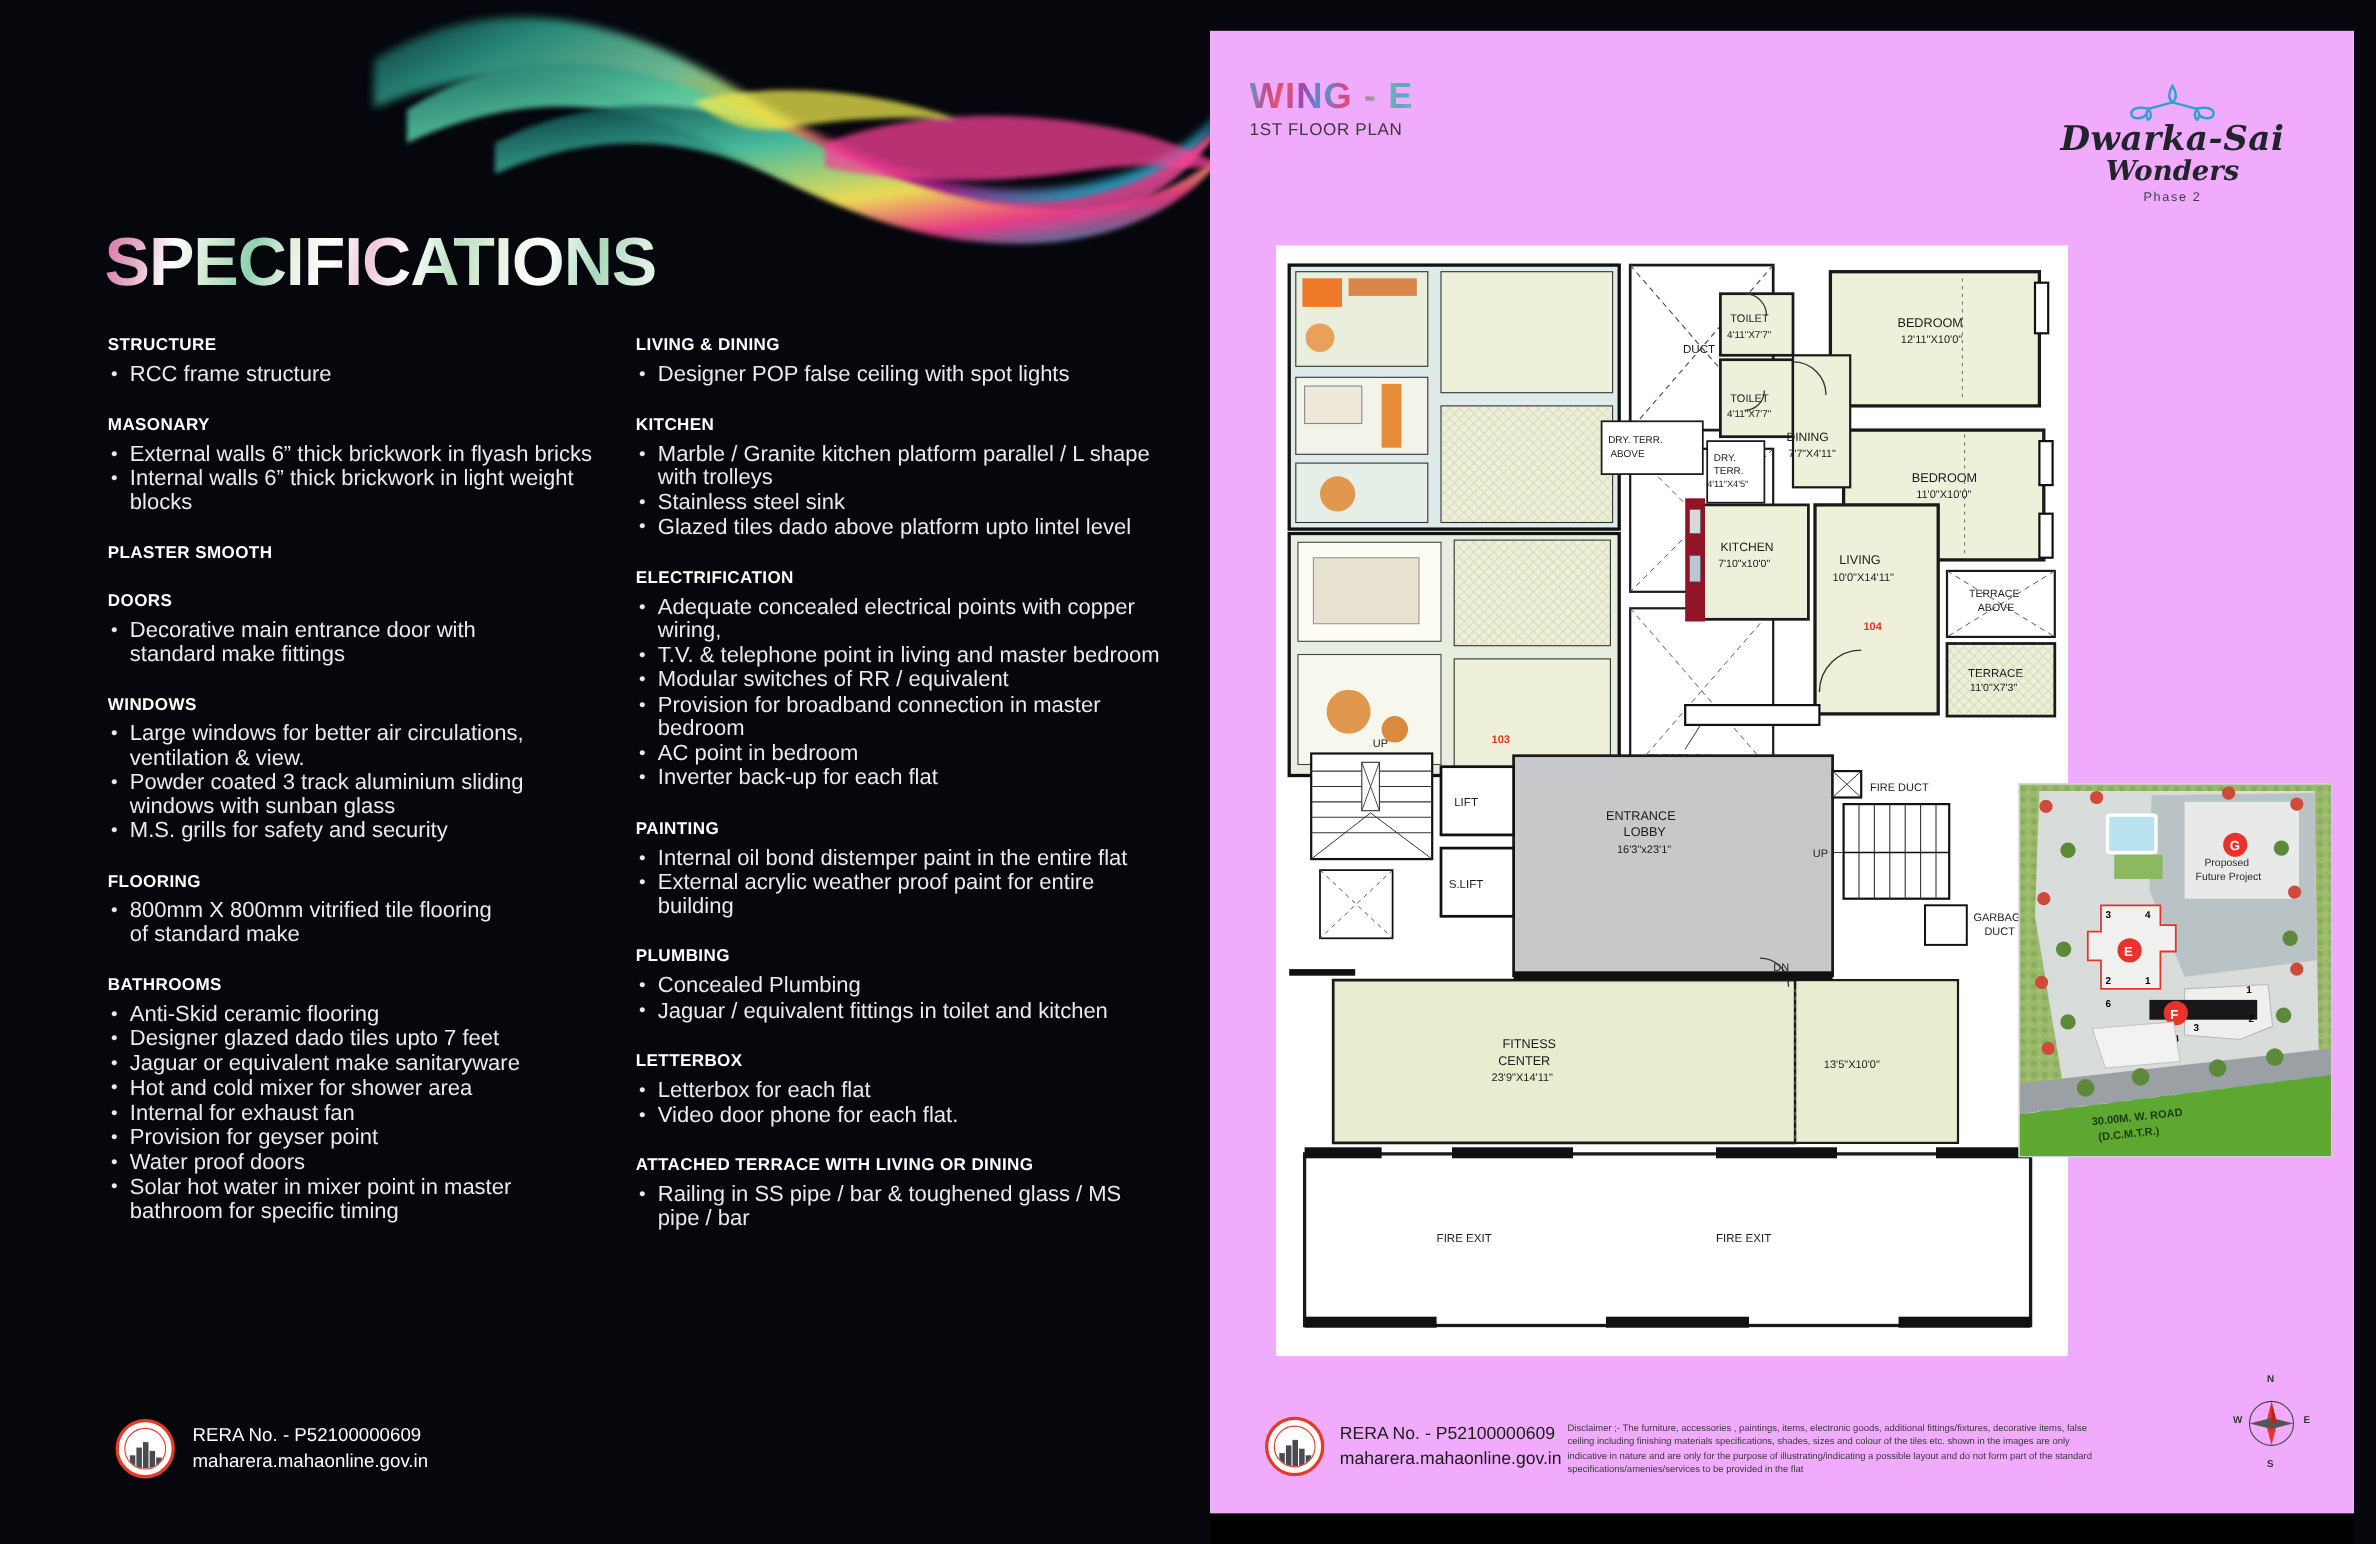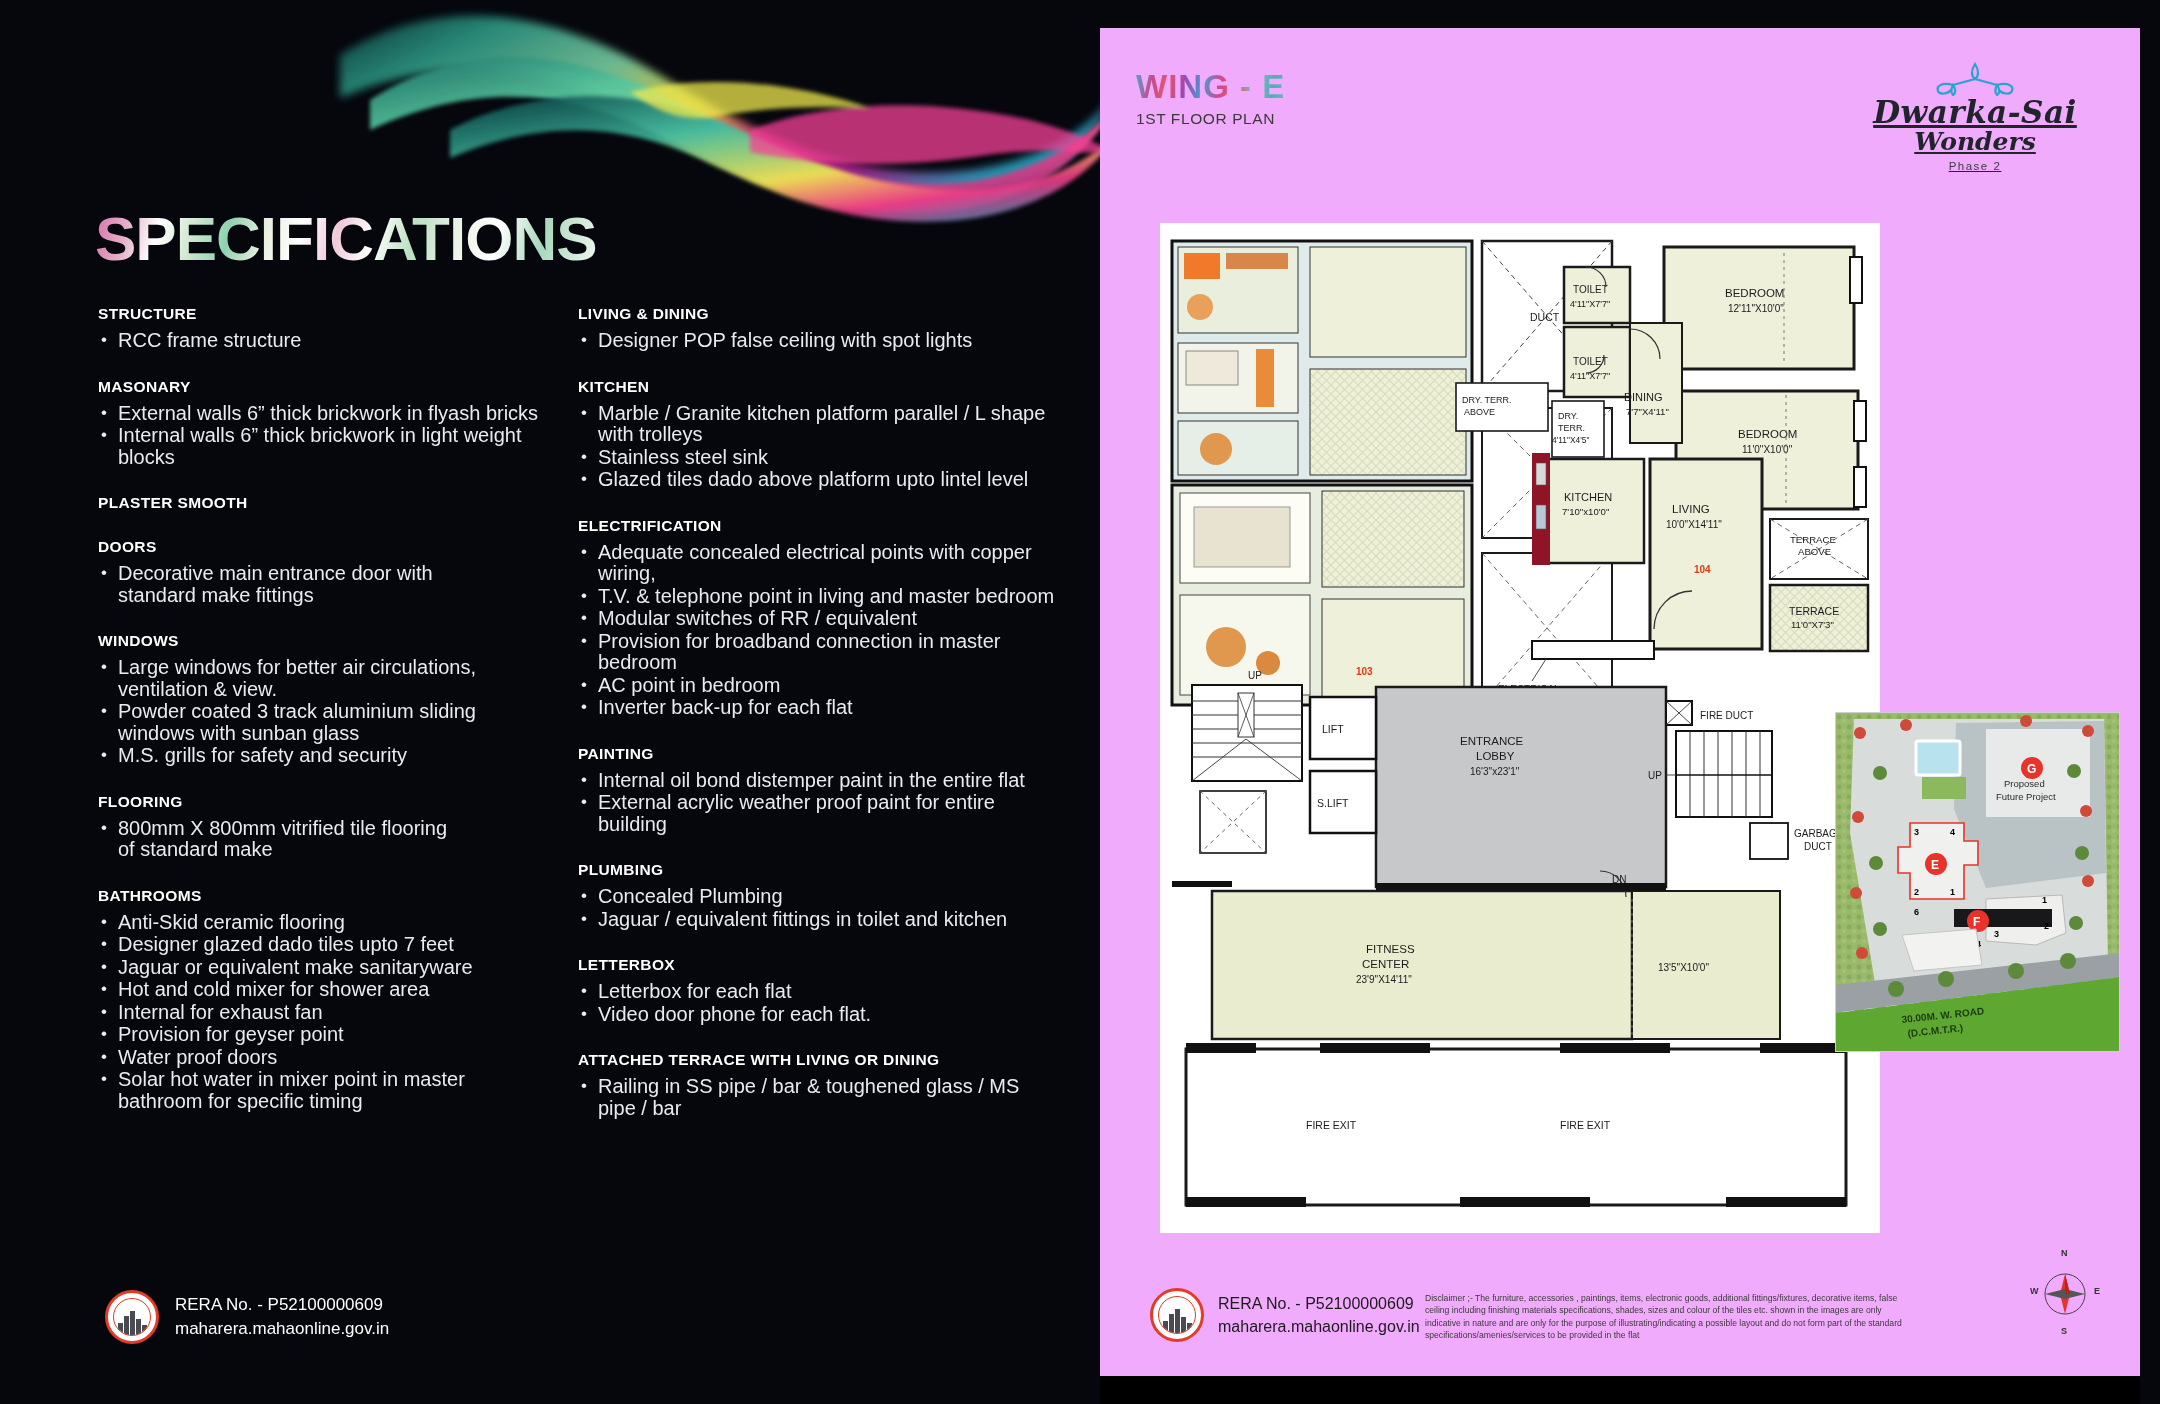--- a/index.html
+++ b/index.html
@@ -47,21 +47,21 @@
 
   
   .right-panel { position:absolute; left:1100px; top:28px; width:1040px; height:1348px; background:#f0abfc; }
 
   .wing-title { position:absolute; left:36px; top:40px; font-size:33px; font-weight:bold; letter-spacing:1px;
       background-image:linear-gradient(100deg,#4aa8c8 0%,#c94a8c 12%,#e8566a 22%,#9a4ab0 33%,#4a9ad0 45%,
         #d14a8c 56%,#e0556a 66%,#7ac0c0 78%,#5aa8b8 90%,#6ab8c0 100%);
       -webkit-background-clip:text; background-clip:text; color:transparent; -webkit-text-fill-color:transparent; }
   .wing-sub { position:absolute; left:36px; top:82px; font-size:15.5px; color:#3a3a3a; letter-spacing:0.6px; }
 
-  .logo { position:absolute; right:40px; top:32px; width:250px; text-align:center; color:#22242c;text-decoration:underline; }
+  .logo { position:absolute; right:40px; top:46px; width:250px; text-align:center; color:#22242c; }
   .logo .crown { height:36px; display:flex; align-items:flex-end; justify-content:center; }
   .logo .nm { font-family:"DejaVu Serif", serif; font-style:italic; font-weight:bold; font-size:31px; letter-spacing:0.5px; line-height:1; margin-top:1px;}
   .logo .wn { font-family:"DejaVu Serif", serif; font-style:italic; font-weight:bold; font-size:25px; line-height:1.15; }
   .logo .ph { font-size:11.5px; letter-spacing:1.5px; margin-top:3px; color:#3c3c44; }
 
   
   .plan { position:absolute; left:60px; top:195px; width:720px; height:1010px; }
   .plan svg { display:block; }
 
   

